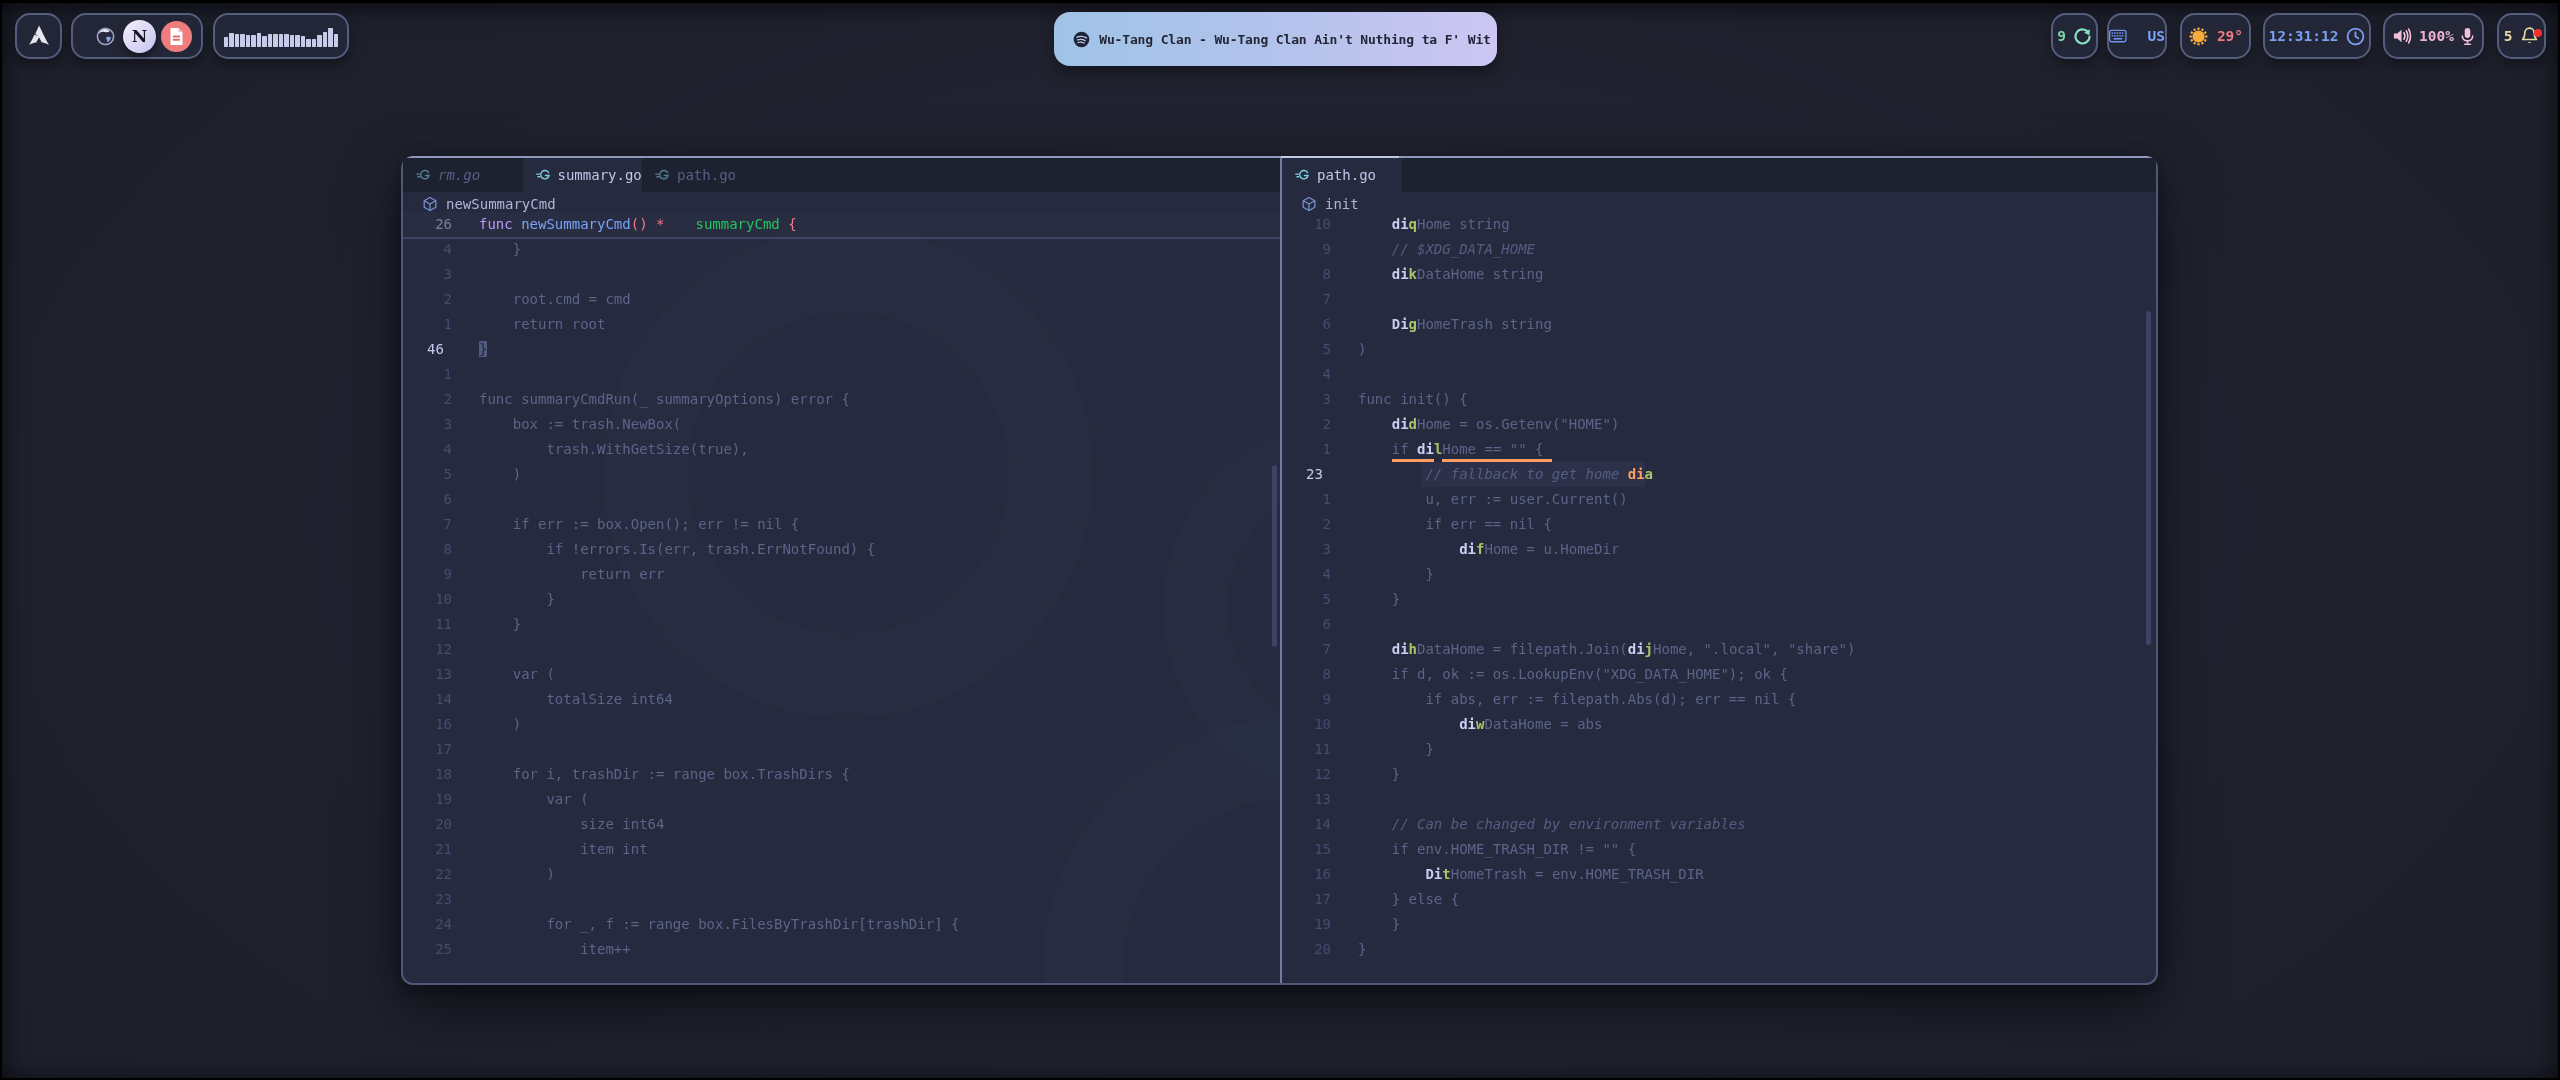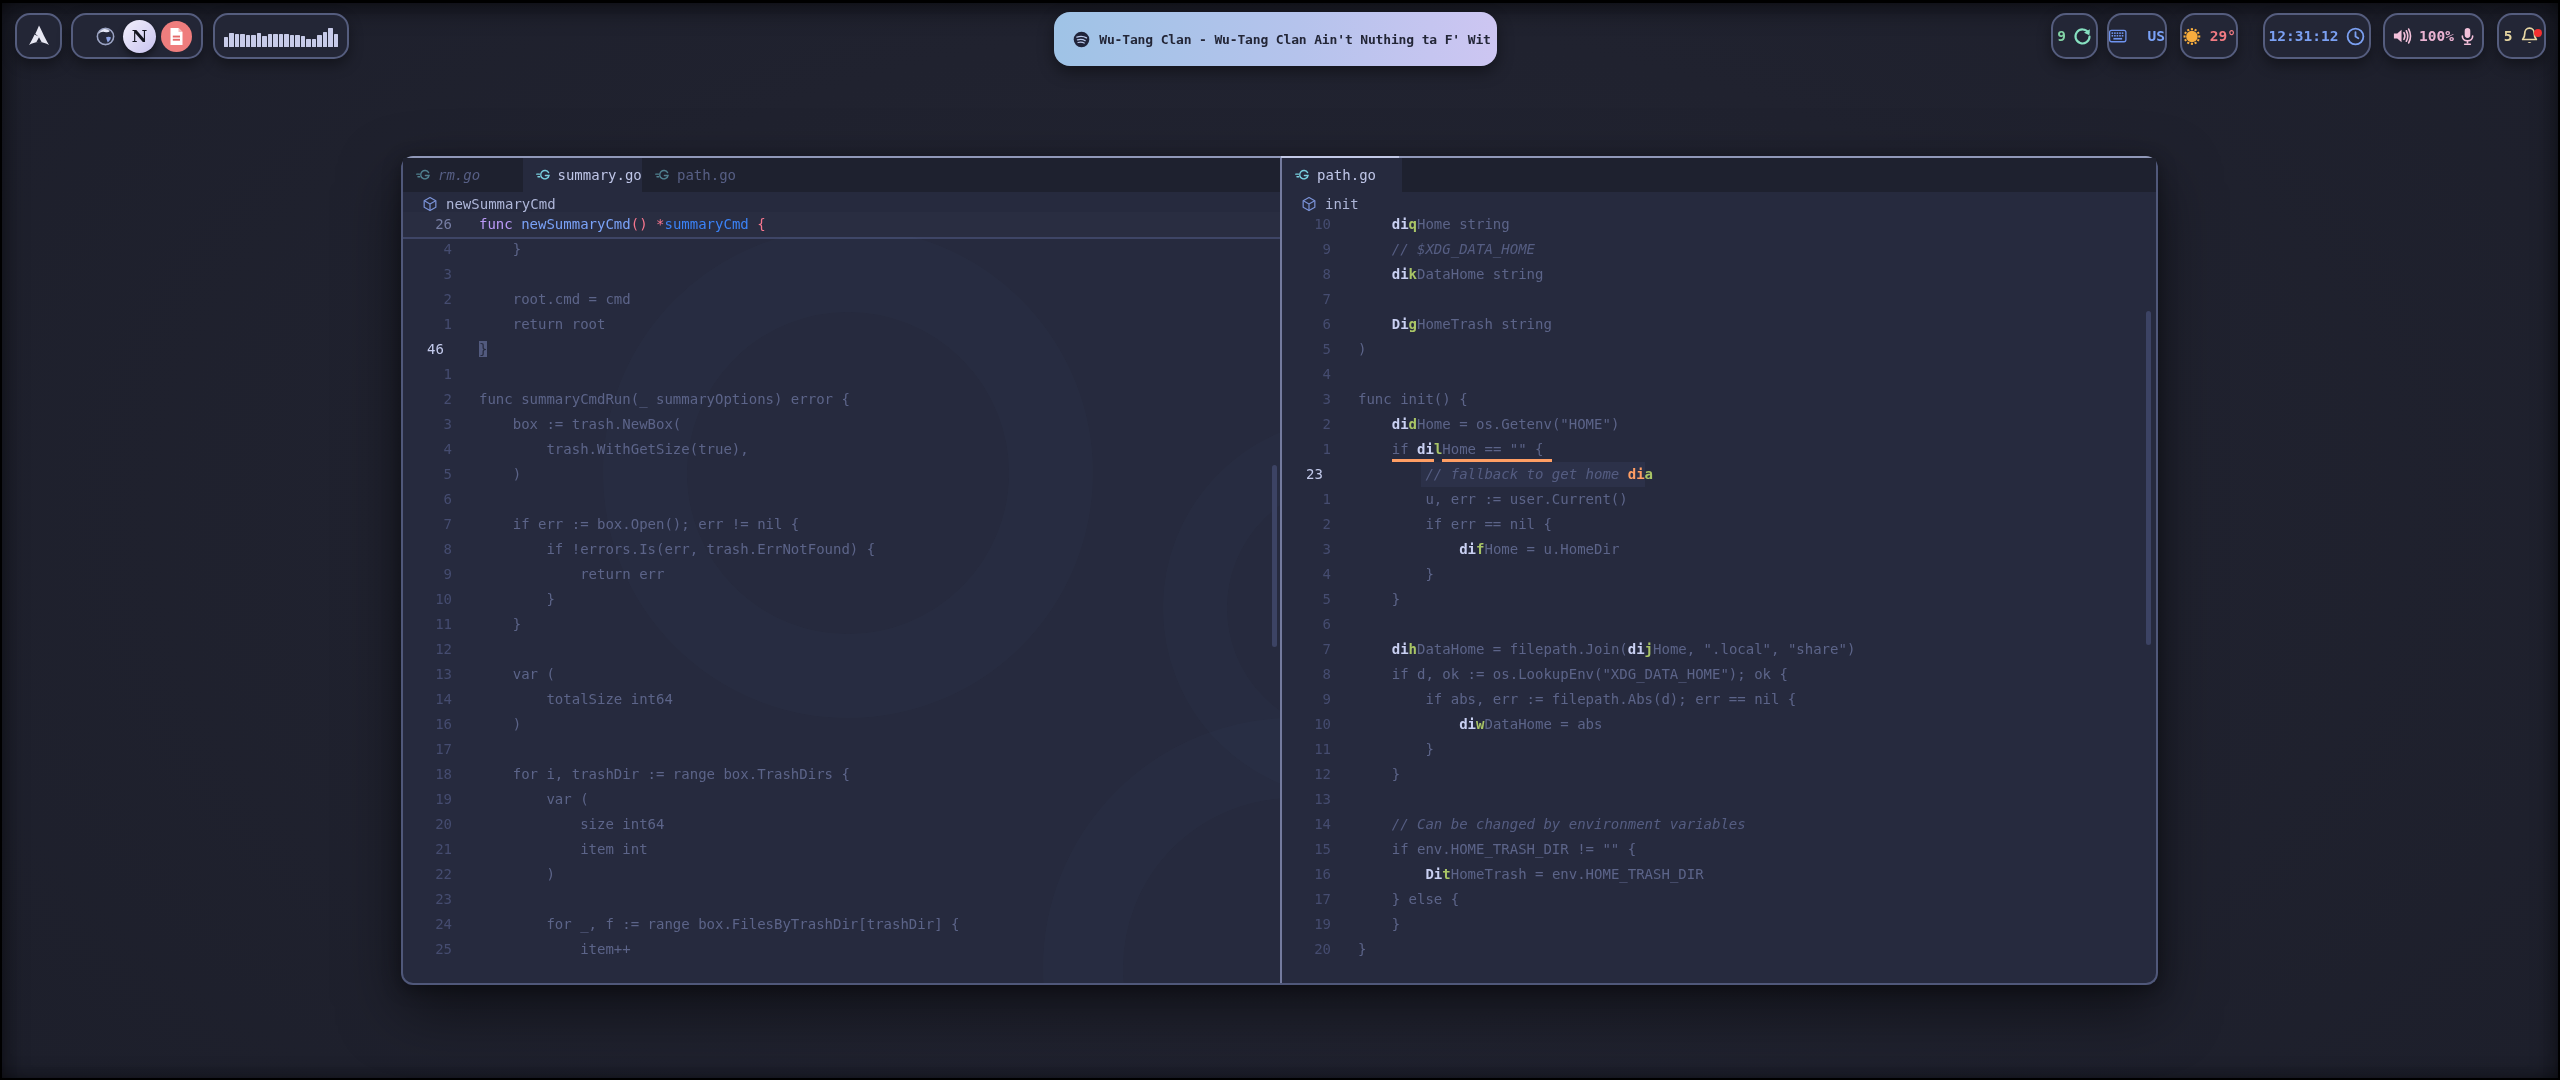--- a/index.html
+++ b/index.html
@@ -47,21 +47,21 @@
     background:#ef7d7d; display:flex; align-items:center; justify-content:center;
   }
   #cava { display:flex; align-items:flex-end; height:22px; gap:1px; }
   #cava .bar { width:4.5px; background:#c7cbe9; border-radius:0.5px; }
 
   
   #pill-updates { left:2049px; width:47px; gap:7px; }
   #pill-updates .txt { color:#83d3a6; }
   #pill-kbd { left:2105px; width:60px; gap:21px; }
   #pill-kbd .txt { color:#7aa2f7; }
-  #pill-weather { left:2178px; width:58px; gap:8px; }
+  #pill-weather { left:2178px; width:71px; gap:8px; }
   #pill-weather .txt { color:#f27b83; }
   #pill-clock { left:2261px; width:108px; gap:8px; }
   #pill-clock .txt { color:#7ba0f2; }
   #pill-audio { left:2381px; width:101px; gap:6px; }
   #pill-audio .txt { color:#eab2d2; }
   #pill-notif { left:2495px; width:49px; gap:8px; position:absolute; }
   #pill-notif .txt { color:#e6d5a1; }
   #notif-dot {
     position:absolute; right:2px; top:14px; width:8px; height:8px;
     border-radius:50%; background:#f52f2f;
@@ -106,21 +106,21 @@
 
   
   .d  { color:#5c6489; }                       
   .c  { color:#555d82; font-style:italic; }    
   .m  { color:#c9d0f2; font-weight:bold; }     
   .l  { color:#a9c566; font-weight:bold; }     
   .o  { color:#ff9e64; font-weight:bold; }     
   .kw { color:#bb9af7; }
   .fn { color:#7aa2f7; }
   .pr { color:#f7768e; }
-  .ty { color:#3b82f6; }
+  .ty { color:#22c55e;margin-left:31px; }
   .fg { color:#c0caf5; }
   .u  { display:inline-block; height:25px; vertical-align:top;
         background:linear-gradient(#ff9e64,#ff9e64) left bottom/100% 3px no-repeat; }
   .hl { display:inline-block; height:25px; vertical-align:top; background:#2c3149; }
   .hl.first { box-shadow:-4px 0 0 #2c3149; }
   .bc { background:#525a7e; color:#262a3e; }   
 
   .sbar { position:absolute; width:5px; border-radius:2.5px; background:#3c4364; z-index:4; }
   .wm { position:absolute; border-style:solid; border-color:rgba(125,135,180,0.028); border-radius:50%; z-index:0; }
   .tabbar,.winbar { z-index:2; }

